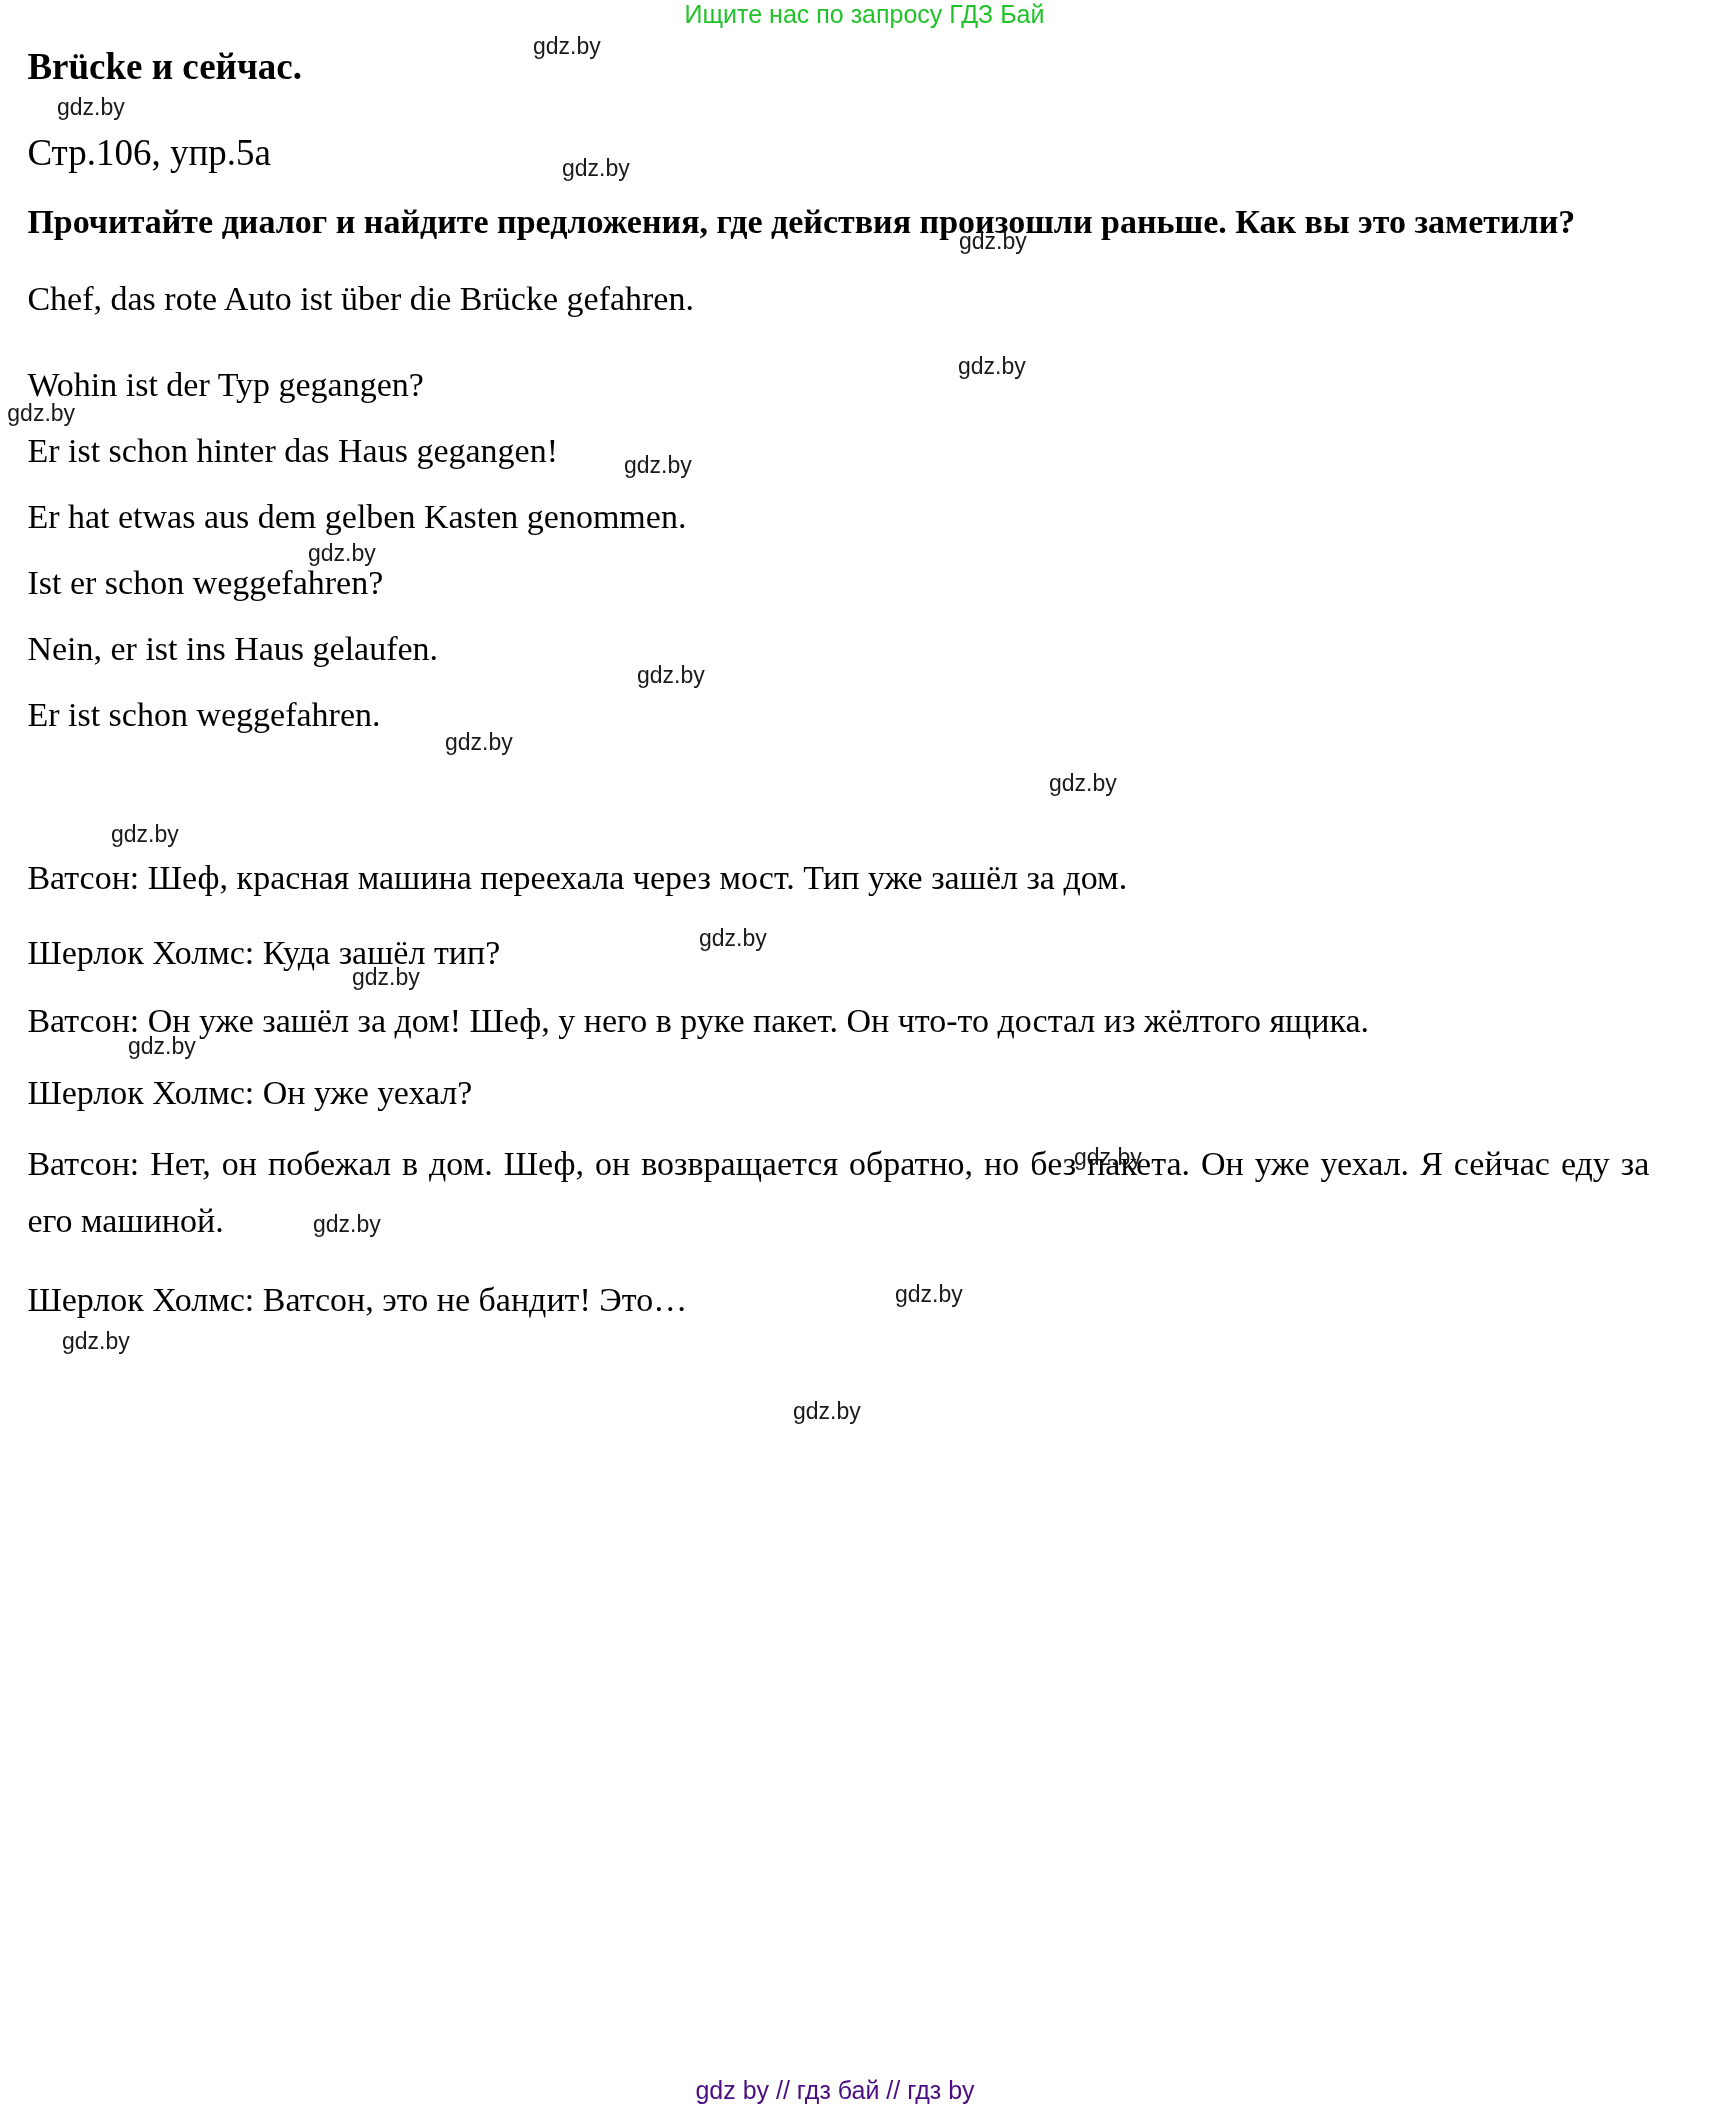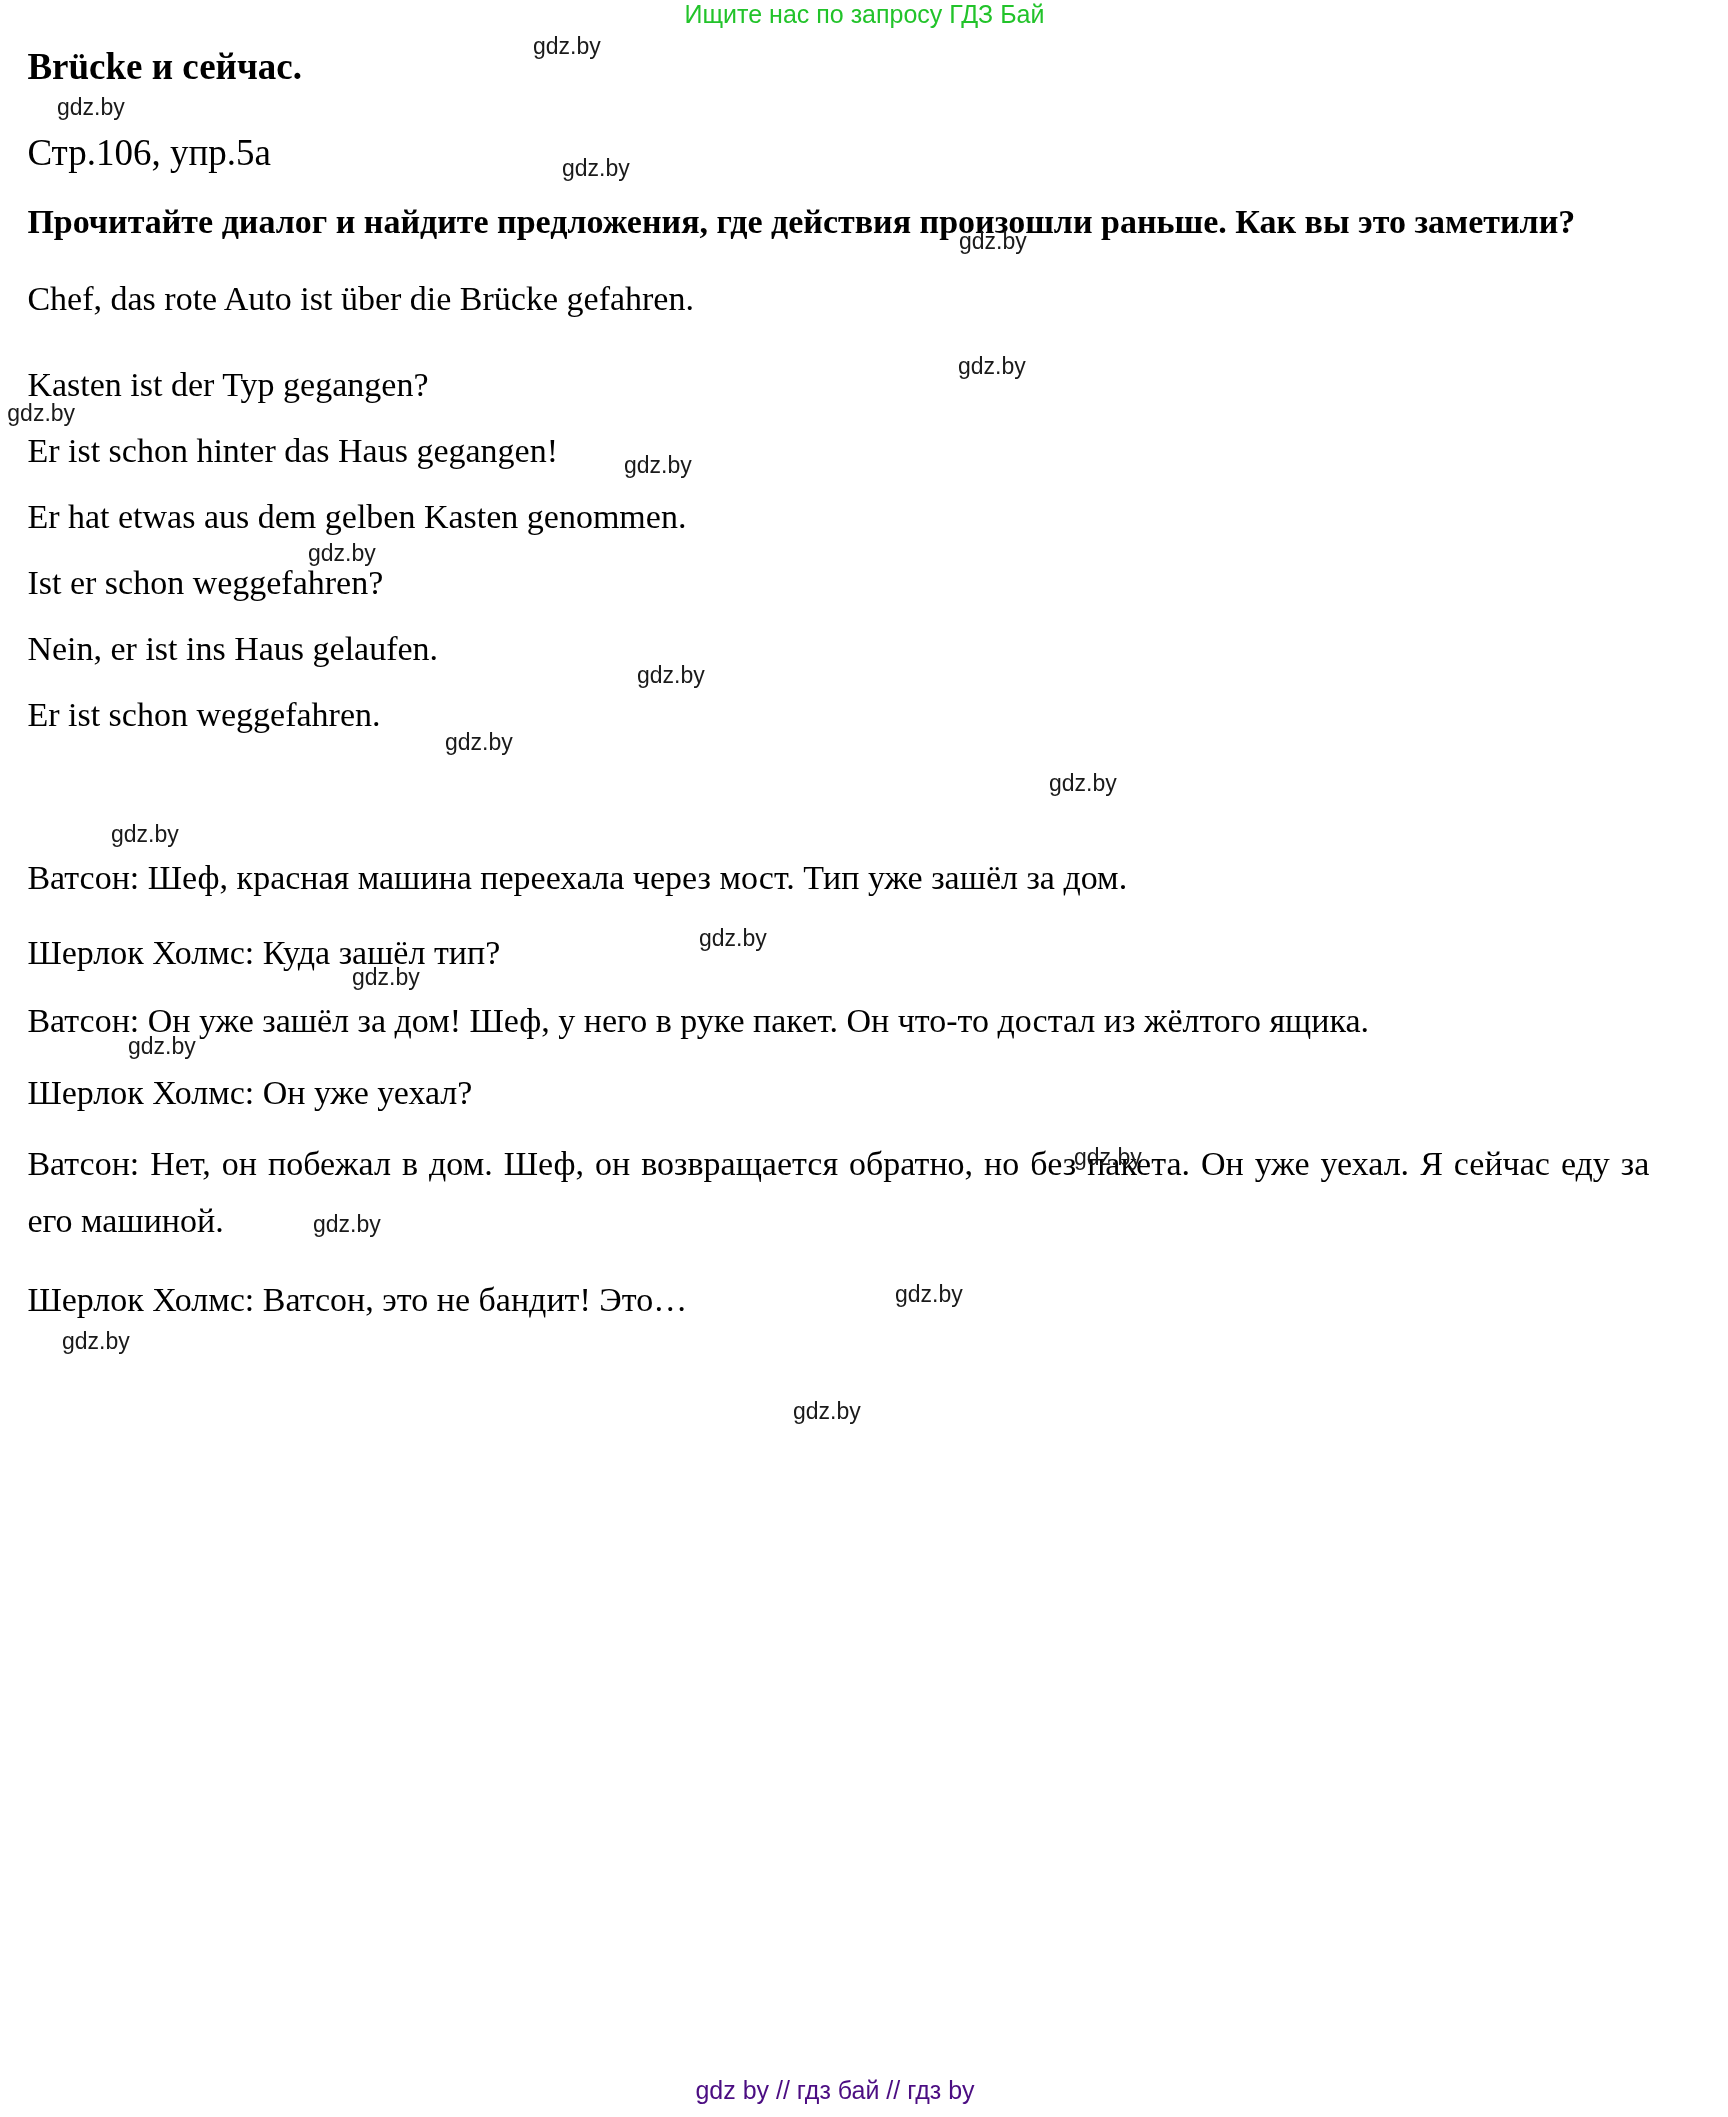--- a/index.html
+++ b/index.html
@@ -133,21 +133,21 @@
 
     <div style="height:23px"></div>
 
     <div class="task">Прочитайте диалог и найдите предложения, где действия произошли раньше. Как вы это заметили?</div>
 
     <div style="height:29px"></div>
 
     <div class="line">Chef, das rote Auto ist über die Brücke gefahren.</div>
     <div style="height:20px"></div>
     <div style="height:20px"></div>
-    <div class="line">Kasten ist der Typ gegangen?</div>
+    <div class="line">Wohin ist der Typ gegangen?</div>
     <div style="height:20px"></div>
     <div class="line">Er ist schon hinter das Haus gegangen!</div>
     <div style="height:20px"></div>
     <div class="line">Er hat etwas aus dem gelben Kasten genommen.</div>
     <div style="height:20px"></div>
     <div class="line">Ist er schon weggefahren?</div>
     <div style="height:20px"></div>
     <div class="line">Nein, er ist ins Haus gelaufen.</div>
     <div style="height:20px"></div>
     <div class="line">Er ist schon weggefahren.</div>

